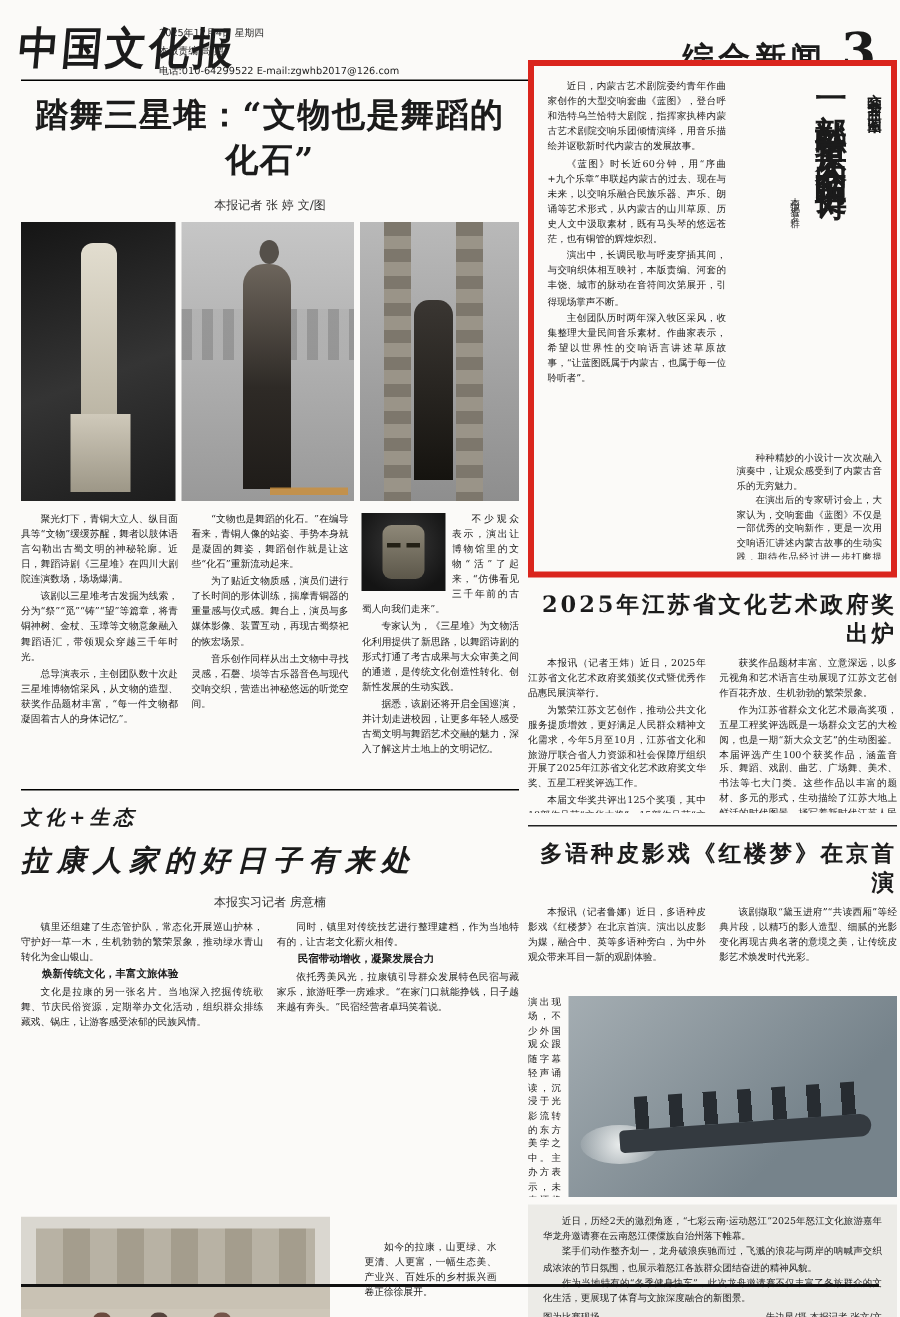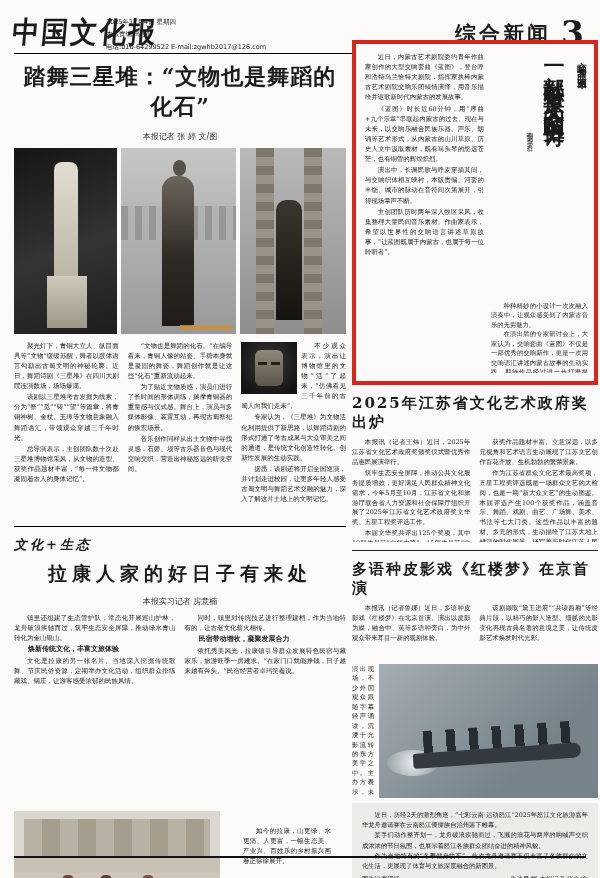--- a/index.html
+++ b/index.html
@@ -3,21 +3,21 @@
 <meta charset="utf-8">
 <style>
   html,body{margin:0;padding:0;background:#ffffff;}
   .page{position:relative;width:600px;height:878px;background:#fbfaf8;overflow:hidden;
         font-family:"DejaVu Serif","Liberation Serif",serif;color:#1b1b1b;}
   
   .logo{position:absolute;left:14px;top:13px;font-size:27px;font-weight:700;
         letter-spacing:2px;transform:skewX(-5deg) scaleY(1.08);transform-origin:left top;}
   .mast-info{position:absolute;left:106px;top:16px;font-size:6.5px;line-height:1.9;color:#222;
         font-family:"DejaVu Sans","Liberation Sans",sans-serif;}
-  .section-head{position:absolute;right:16px;top:14px;display:flex;align-items:center;gap:10px;}
+  .section-head{position:absolute;right:16px;top:14px;display:flex;align-items:flex-end;gap:10px;}
   .section-title{font-size:21px;font-weight:900;letter-spacing:3px;}
   .page-number{font-size:33px;font-weight:900;}
   .mast-rule{position:absolute;left:14px;right:14px;top:53px;border-top:1.6px solid #000;}
   
   .leftcol{position:absolute;left:14px;top:58px;width:332px;}
   .rightcol{position:absolute;left:352px;top:40px;width:246px;}
   
   .sxd-head{font-size:22px;font-weight:700;text-align:center;letter-spacing:1px;margin:4px 0 0;}
   .byline{text-align:center;font-size:8px;color:#333;margin:9px 0 6px;
         font-family:"DejaVu Sans","Liberation Sans",sans-serif;}
@@ -46,21 +46,21 @@
   .tcol p{margin:0 0 1px;text-indent:2em;}
   .bronze{float:left;width:56px;height:52px;margin:1px 4px 2px 0;position:relative;
         background:radial-gradient(circle at 50% 40%,#3a3a3a,#141414 80%);}
   .bronze .face{position:absolute;left:14px;top:8px;width:28px;height:36px;border-radius:6px;
         background:linear-gradient(#8e8878,#5c574a);}
   .bronze .eye{position:absolute;top:20px;width:9px;height:3px;background:#232015;}
   .bronze .e1{left:17px;} .bronze .e2{left:30px;}
   .sep{border-top:1.2px solid #000;margin-top:9px;}
   
   .ce-label{font-size:13px;font-weight:700;font-style:italic;letter-spacing:3px;margin:9px 0 0;}
-  .lk-head{font-size:19px;font-weight:700;text-align:center;letter-spacing:5px;margin:7px 0 0;}
+  .lk-head{font-size:19px;font-weight:700;letter-spacing:5px;margin:7px 0 0;font-style:italic;}
   .body3b{display:flex;gap:9px;margin-top:5px;height:192px;overflow:hidden;}
   .subhead{font-size:7px;font-weight:700;margin:3px 0 2px;text-indent:0;}
   .bottom-row{display:flex;gap:8px;margin-top:6px;height:100px;overflow:hidden;}
   .lk-photo{width:206px;position:relative;overflow:hidden;
         background:linear-gradient(#dad7d0 0 46%,#c9c2b4 46% 62%,#cec7b9 62%);}
   .lk-photo .bld{position:absolute;left:10px;top:8px;width:186px;height:38px;
         background:repeating-linear-gradient(90deg,#b8b2a4 0 18px,#a49d8d 18px 36px);}
   .lk-photo .fig{position:absolute;bottom:10px;width:12px;height:26px;border-radius:5px 5px 0 0;background:#6b4a3e;}
   .lk-photo .f1{left:48px;} .lk-photo .f2{left:86px;background:#54433c;} .lk-photo .f3{left:128px;background:#75554a;}
   .lk-cont{flex:1;font-size:6.5px;line-height:1.55;text-align:justify;}
@@ -74,21 +74,21 @@
   .lantu-right{width:97px;position:relative;}
   .vert-wrap{position:absolute;top:2px;right:0;height:262px;writing-mode:vertical-rl;}
   .kicker{font-size:9.5px;font-weight:700;letter-spacing:3px;margin-left:7px;}
   .vhead{font-size:21px;font-weight:700;letter-spacing:5px;margin-left:6px;}
   .vby{font-size:6.5px;color:#333;padding-top:72px;letter-spacing:2px;}
   .lantu-bottom{position:absolute;bottom:0;right:0;width:97px;height:72px;font-size:6.3px;
         line-height:1.5;text-align:justify;overflow:hidden;}
   .lantu-bottom p{margin:0;text-indent:2em;}
   
   .sec{margin-top:9px;}
-  .sec-head{font-size:15px;font-weight:700;text-align:left;letter-spacing:2px;margin:2px 0 6px;}
+  .sec-head{font-size:15px;font-weight:700;text-align:right;letter-spacing:2px;margin:2px 0 6px;}
   .two-col{display:flex;gap:9px;overflow:hidden;}
   .two-col .tcol{font-size:6.4px;line-height:1.55;}
   .h-js{height:104px;} .h-hlm{height:56px;}
   .divider{border-top:1px solid #222;margin:8px 0 6px;}
   .photo-row{display:flex;gap:5px;margin-top:4px;height:134px;}
   .hlm-side{width:22px;font-size:6.3px;line-height:1.5;overflow:hidden;text-align:justify;}
   .dragon{flex:1;position:relative;overflow:hidden;background:linear-gradient(135deg,#a4adb2,#76838b 70%);}
   .dragon .boat{position:absolute;left:34px;top:84px;width:168px;height:15px;border-radius:4px 10px 10px 4px;
         background:#343a40;transform:rotate(-4deg);}
   .dragon .crew{position:absolute;left:44px;top:62px;width:150px;height:22px;transform:rotate(-4deg);
@@ -165,21 +165,21 @@
     </div>
 
     <div class="sep"></div>
 
     <div class="ce-label">文化+生态</div>
     <h2 class="lk-head">拉康人家的好日子有来处</h2>
     <div class="byline">本报实习记者 房意楠</div>
 
     <div class="body3b">
       <div class="tcol">
-        <p>镇里还组建了生态管护队，常态化开展巡山护林，龙舟破浪疾驰而过，筑牢生态安全屏障，推动绿水青山转化为金山银山。</p>
+        <p>镇里还组建了生态管护队，常态化开展巡山护林，守护好一草一木，生机勃勃的繁荣景象，推动绿水青山转化为金山银山。</p>
         <p class="subhead">焕新传统文化，丰富文旅体验</p>
         <p>文化是拉康的另一张名片。当地深入挖掘传统歌舞、节庆民俗资源，定期举办文化活动，组织群众排练藏戏、锅庄，让游客感受浓郁的民族风情。</p>
       </div>
       <div class="tcol">
         <p>同时，镇里对传统技艺进行整理建档，作为当地特有的，让古老文化薪火相传。</p>
         <p class="subhead">民宿带动增收，凝聚发展合力</p>
         <p>依托秀美风光，拉康镇引导群众发展特色民宿与藏家乐，旅游旺季一房难求。“在家门口就能挣钱，日子越来越有奔头。”民宿经营者卓玛笑着说。</p>
       </div>
     </div>
 
@@ -216,21 +216,21 @@
           <p>在演出后的专家研讨会上，大家认为，交响套曲《蓝图》不仅是一部优秀的交响新作，更是一次用交响语汇讲述内蒙古故事的生动实践，期待作品经过进一步打磨提升，成为经典之作。</p>
         </div>
       </div>
     </div>
 
     <div class="sec">
       <h2 class="sec-head">2025年江苏省文化艺术政府奖出炉</h2>
       <div class="two-col h-js">
         <div class="tcol">
           <p>本报讯（记者王炜）近日，2025年江苏省文化艺术政府奖颁奖仪式暨优秀作品惠民展演举行。</p>
-          <p>筑牢生态安全屏障，推动公共文化服务提质增效，更好满足人民群众精神文化需求，今年5月至10月，江苏省文化和旅游厅联合省人力资源和社会保障厅组织开展了2025年江苏省文化艺术政府奖文华奖、五星工程奖评选工作。</p>
+          <p>为繁荣江苏文艺创作，推动公共文化服务提质增效，更好满足人民群众精神文化需求，今年5月至10月，江苏省文化和旅游厅联合省人力资源和社会保障厅组织开展了2025年江苏省文化艺术政府奖文华奖、五星工程奖评选工作。</p>
           <p>本届文华奖共评出125个奖项，其中10部作品获“文华大奖”、15部作品获“文华优秀剧目奖”、25部作品获“文华节目奖”。</p>
         </div>
         <div class="tcol">
           <p>获奖作品题材丰富、立意深远，以多元视角和艺术语言生动展现了江苏文艺创作百花齐放、生机勃勃的繁荣景象。</p>
           <p>作为江苏省群众文化艺术最高奖项，五星工程奖评选既是一场群众文艺的大检阅，也是一期“新大众文艺”的生动图鉴。本届评选产生100个获奖作品，涵盖音乐、舞蹈、戏剧、曲艺、广场舞、美术、书法等七大门类。这些作品以丰富的题材、多元的形式，生动描绘了江苏大地上鲜活的时代图景，抒写着新时代江苏人民对美好生活的热爱与向往。</p>
         </div>
       </div>
     </div>
 
     <div class="divider"></div>

